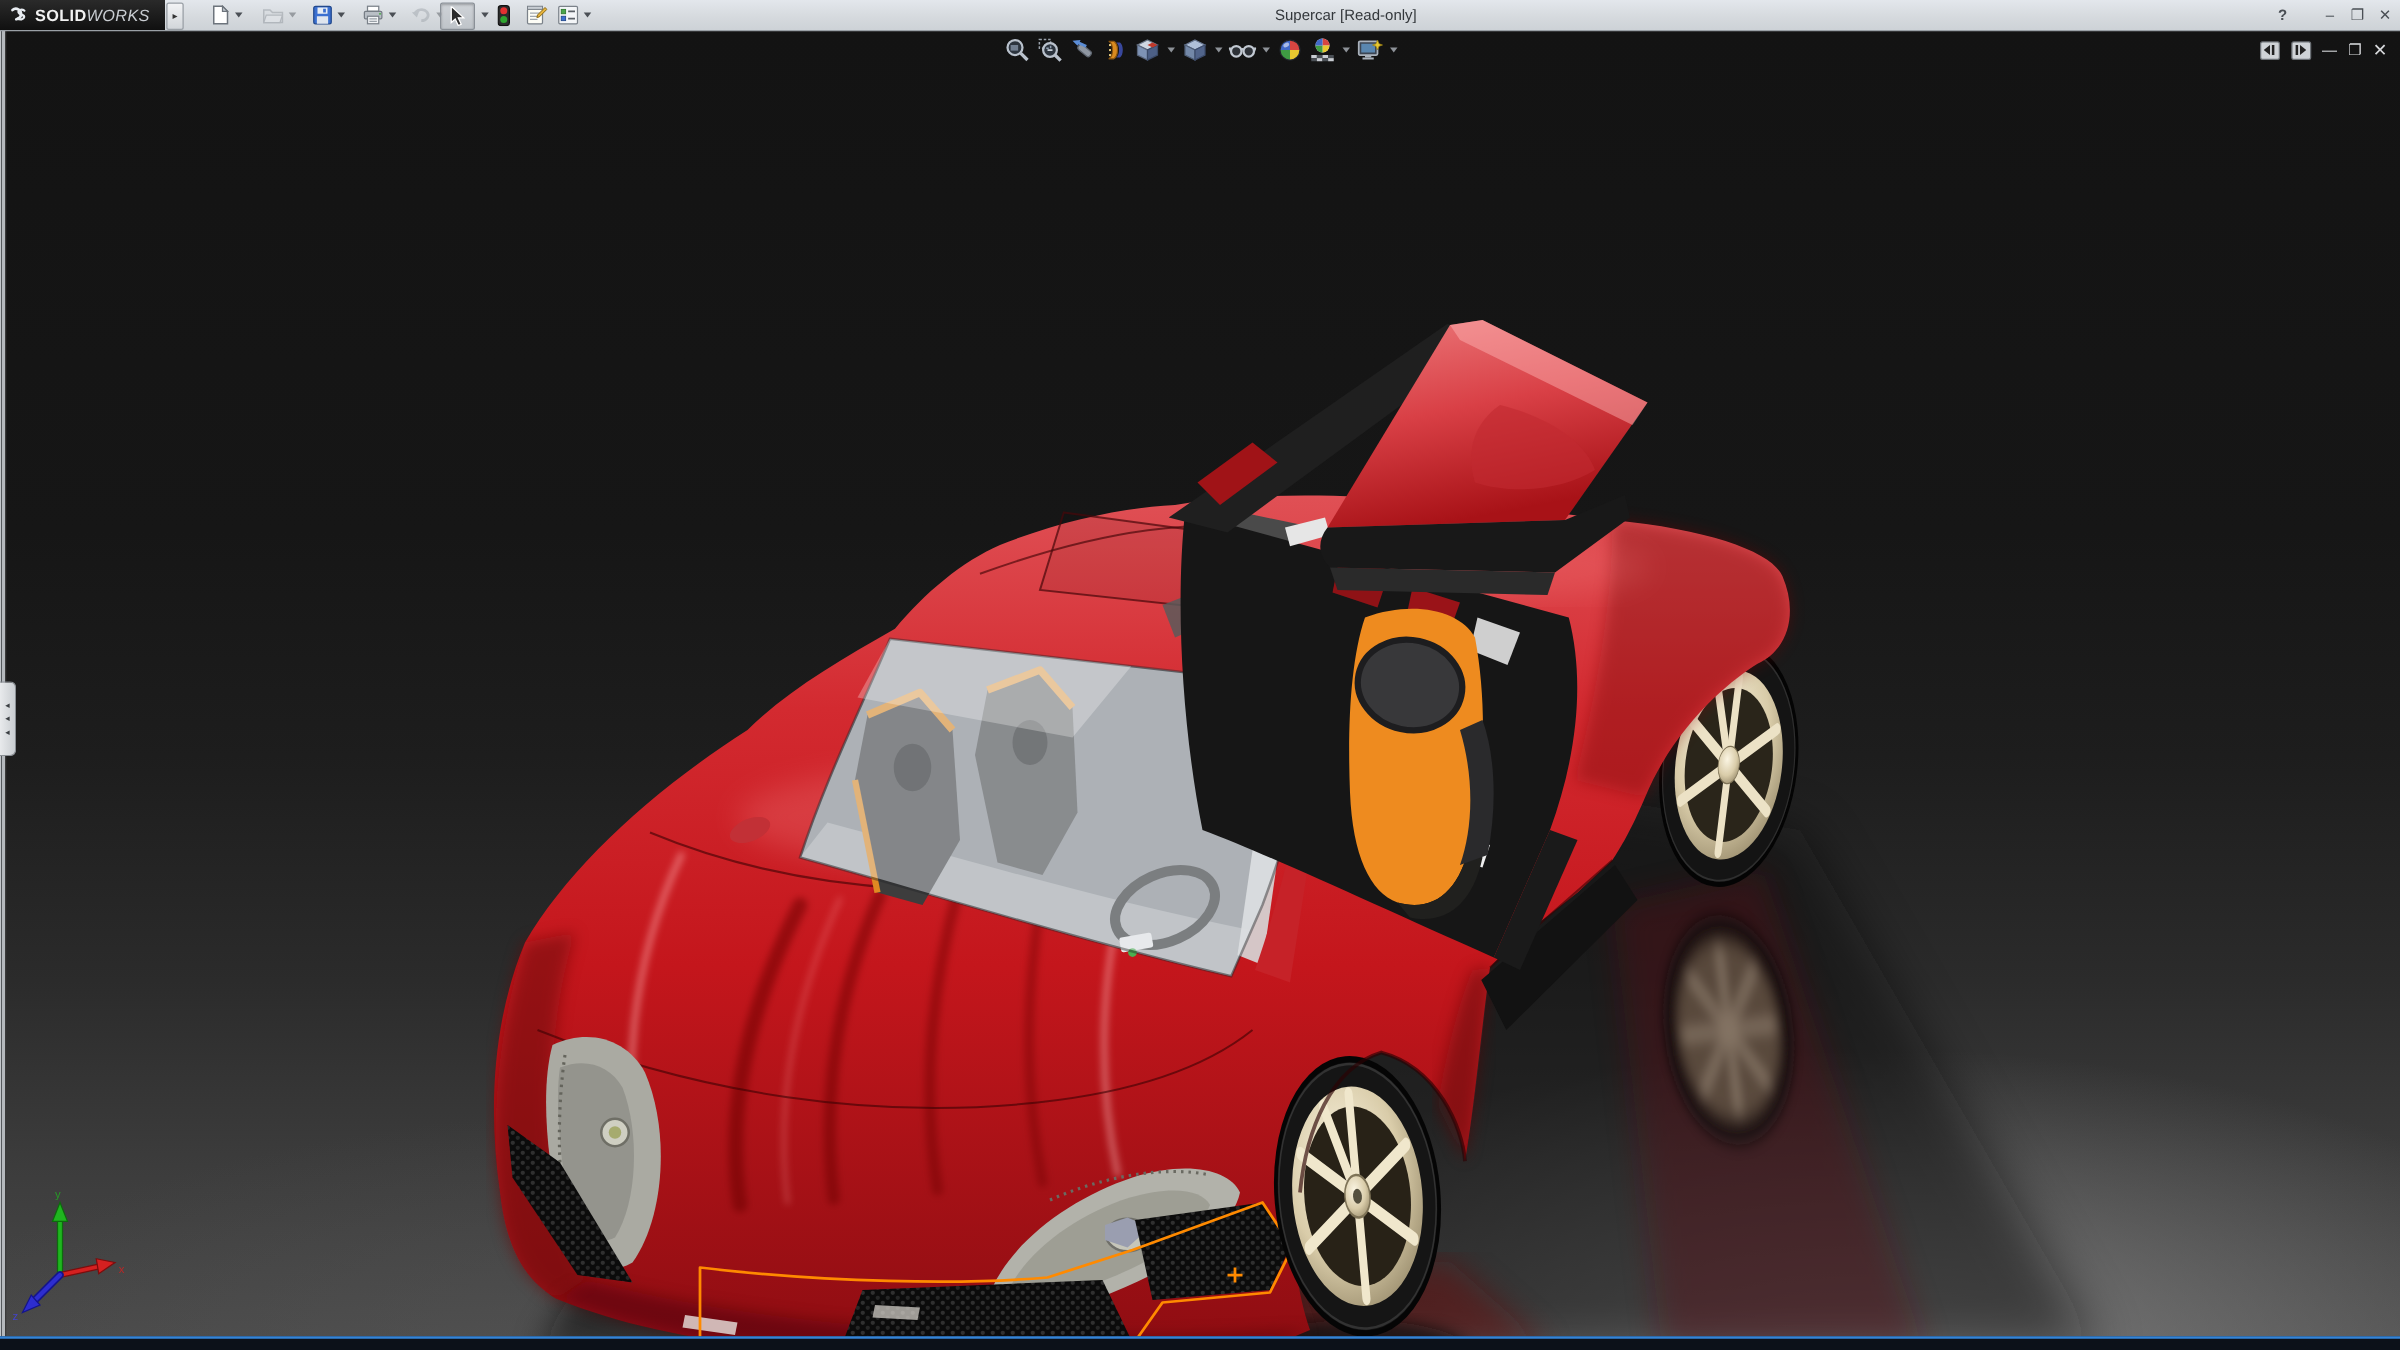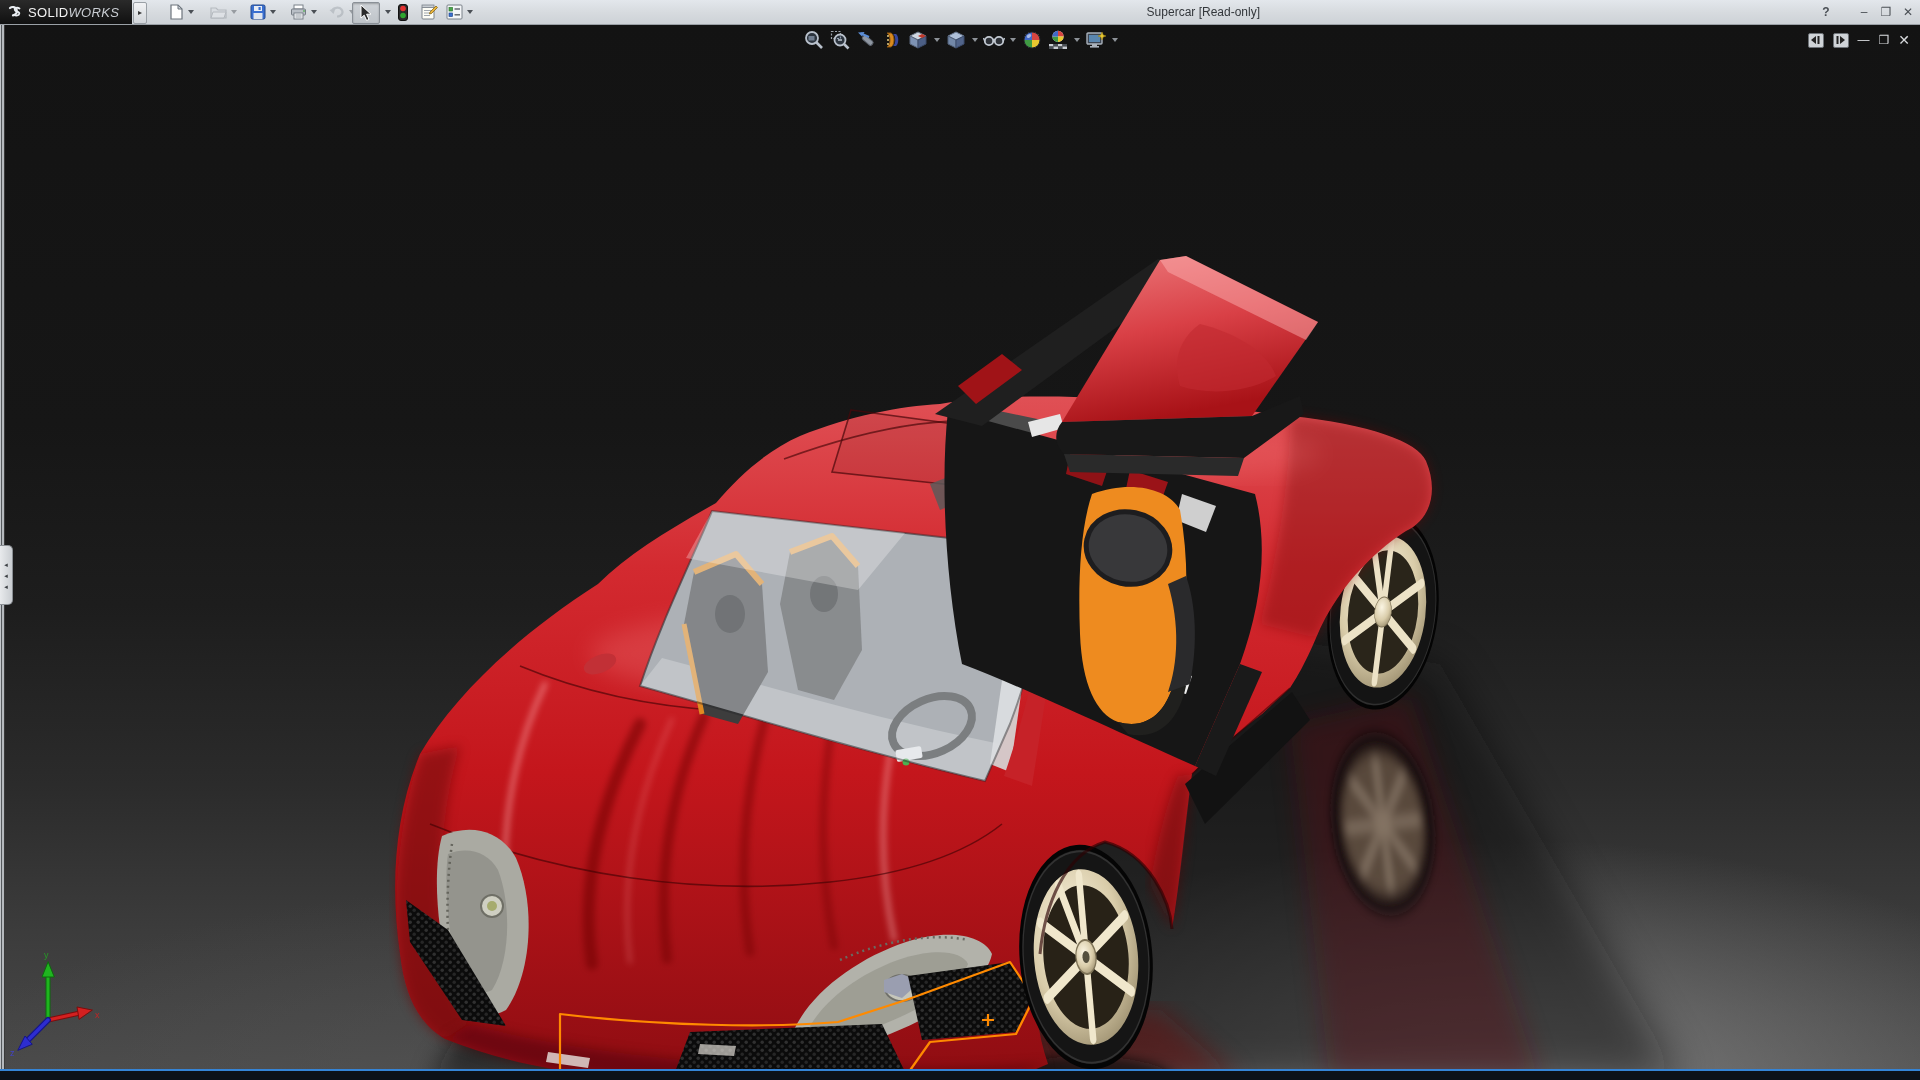--- a/index.html
+++ b/index.html
@@ -4,30 +4,30 @@
 <style>
   html,body{margin:0;padding:0;width:1920px;height:1080px;overflow:hidden;
     font-family:"Liberation Sans",sans-serif;background:#141414;}
   
   #titlebar{position:absolute;left:0;top:0;width:1920px;height:24px;
     background:linear-gradient(180deg,#e3e7ec 0%,#d6dade 55%,#cdd2d7 100%);
     border-bottom:1px solid #9aa0a6;z-index:30;}
   #brand{position:absolute;left:0;top:0;width:132px;height:24px;background:linear-gradient(180deg,#2a2a2a,#101010);
     display:flex;align-items:center;color:#fff;}
   #brand .b3ds{margin:0 4px 0 6px;}
-  #brand .bold{font-weight:normal;font-size:13px;letter-spacing:.3px;color:#f2f2f2;}
+  #brand .bold{font-weight:bold;font-size:13px;letter-spacing:.3px;color:#f2f2f2;}
   #brand .light{font-weight:normal;font-size:13px;letter-spacing:.3px;color:#c9cdd2;font-style:italic;}
   #flyout{position:absolute;left:133px;top:2px;width:12px;height:20px;background:linear-gradient(180deg,#f2f3f5,#d2d6da);
     border:1px solid #9aa0a6;border-radius:2px;font-size:8px;color:#333;text-align:center;line-height:20px;cursor:pointer;}
   .tbtn{position:absolute;top:2px;height:20px;display:flex;align-items:center;cursor:pointer;border-radius:2px;}
   .tbtn.disabled{opacity:.45;}
   .tbtn .dd{width:0;height:0;border-left:3.5px solid transparent;border-right:3.5px solid transparent;
     border-top:4px solid #4a4f55;margin-left:4px;}
   .pressed{background:linear-gradient(180deg,#cfd3d8,#bfc4c9);border:1px solid #8a9097;box-shadow:inset 0 1px 2px rgba(0,0,0,.25);}
-  #wtitle{position:absolute;left:1020px;top:0;width:240px;height:24px;line-height:24px;text-align:right;
+  #wtitle{position:absolute;left:1020px;top:0;width:240px;height:24px;line-height:24px;text-align:left;
     font-size:12px;color:#33373b;}
   .wbtn{position:absolute;top:0;width:20px;height:24px;text-align:center;line-height:24px;color:#4a4f55;
     font-size:12px;cursor:pointer;}
   
   #docbar{position:absolute;top:30px;right:10px;height:20px;display:flex;gap:9px;align-items:center;z-index:25;}
   .dbtn{color:#d8dadd;font-size:12px;line-height:18px;cursor:pointer;text-align:center;}
   .paneicon{width:14px;height:13px;background:#cfd3d7;border:1px solid #6d7277;border-radius:2px;
     display:flex;align-items:center;justify-content:center;font-size:7px;color:#222;cursor:pointer;}
   
   #headsup{position:absolute;left:802px;top:27px;height:26px;display:flex;align-items:center;gap:2px;z-index:25;}

